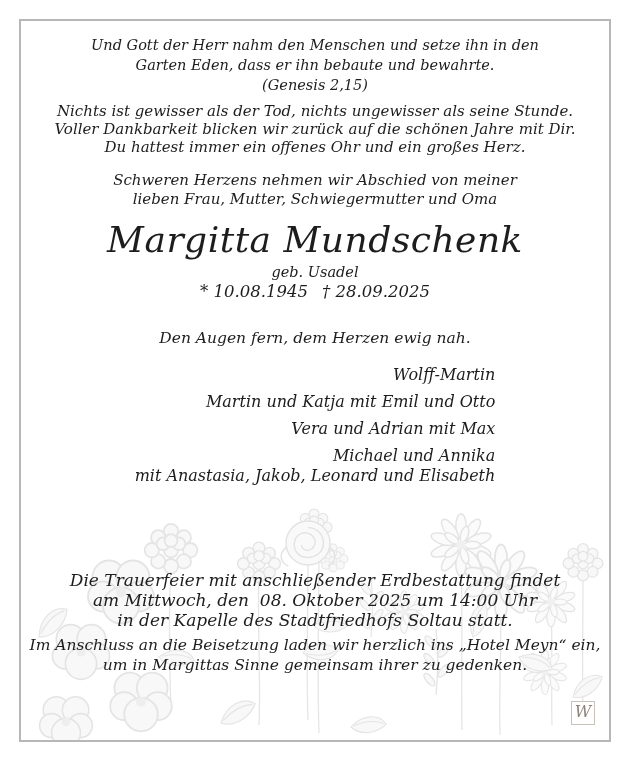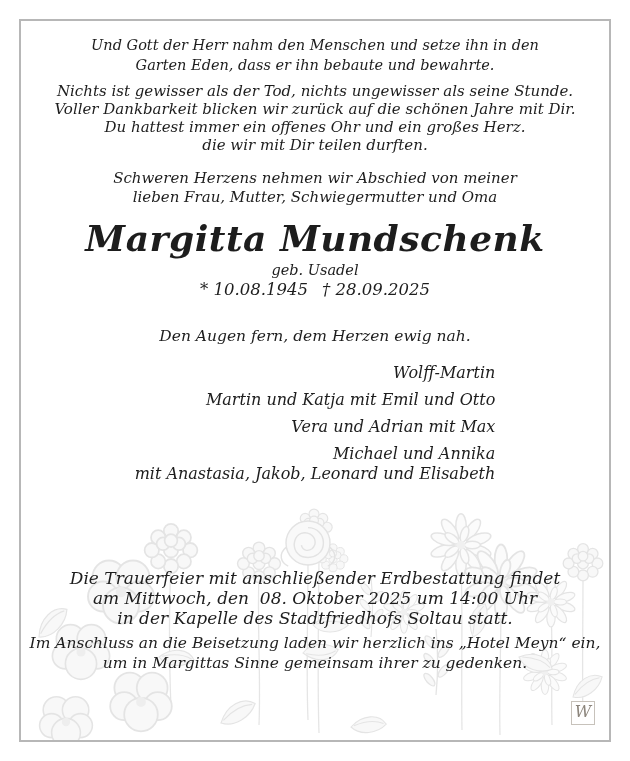--- a/index.html
+++ b/index.html
@@ -65,21 +65,21 @@
   .farewell {
     margin-top: 15px;
     font-size: 15px;
     line-height: 19px;
   }
   .name {
     margin-top: 8px;
     font-size: 36px;
     line-height: 46px;
     letter-spacing: 0.5px;
-    font-weight: 700;
+    font-weight: 400;
   }
   .maiden {
     margin-top: 0;
     font-size: 14.5px;
     line-height: 18px;
   }
   .dates {
     margin-top: 1px;
     font-size: 16.5px;
     line-height: 20px;
@@ -239,27 +239,27 @@
       <use href="#leaf" transform="translate(552,212) rotate(-20) scale(0.9)"></use>
       <use href="#leaf" transform="translate(200,238) rotate(-15)"></use>
       <use href="#leaf" transform="translate(330,242) rotate(10) scale(0.9)"></use>
     </svg>
 
     <div class="content">
 
       <div class="scripture">
         <div class="line">Und Gott der Herr nahm den Menschen und setze ihn in den</div>
         <div class="line">Garten Eden, dass er ihn bebaute und bewahrte.</div>
+        <div class="line">(Genesis 2,15)</div>
       </div>
 
       <div class="opening">
         <div class="line">Nichts ist gewisser als der Tod, nichts ungewisser als seine Stunde.</div>
         <div class="line">Voller Dankbarkeit blicken wir zurück auf die schönen Jahre mit Dir.</div>
         <div class="line">Du hattest immer ein offenes Ohr und ein großes Herz.</div>
-        <div class="line">die wir mit Dir teilen durften.</div>
       </div>
 
       <div class="farewell">
         <div class="line">Schweren Herzens nehmen wir Abschied von meiner</div>
         <div class="line">lieben Frau, Mutter, Schwiegermutter und Oma</div>
       </div>
 
       <div class="name">Margitta Mundschenk</div>
       <div class="maiden">geb. Usadel</div>
 

